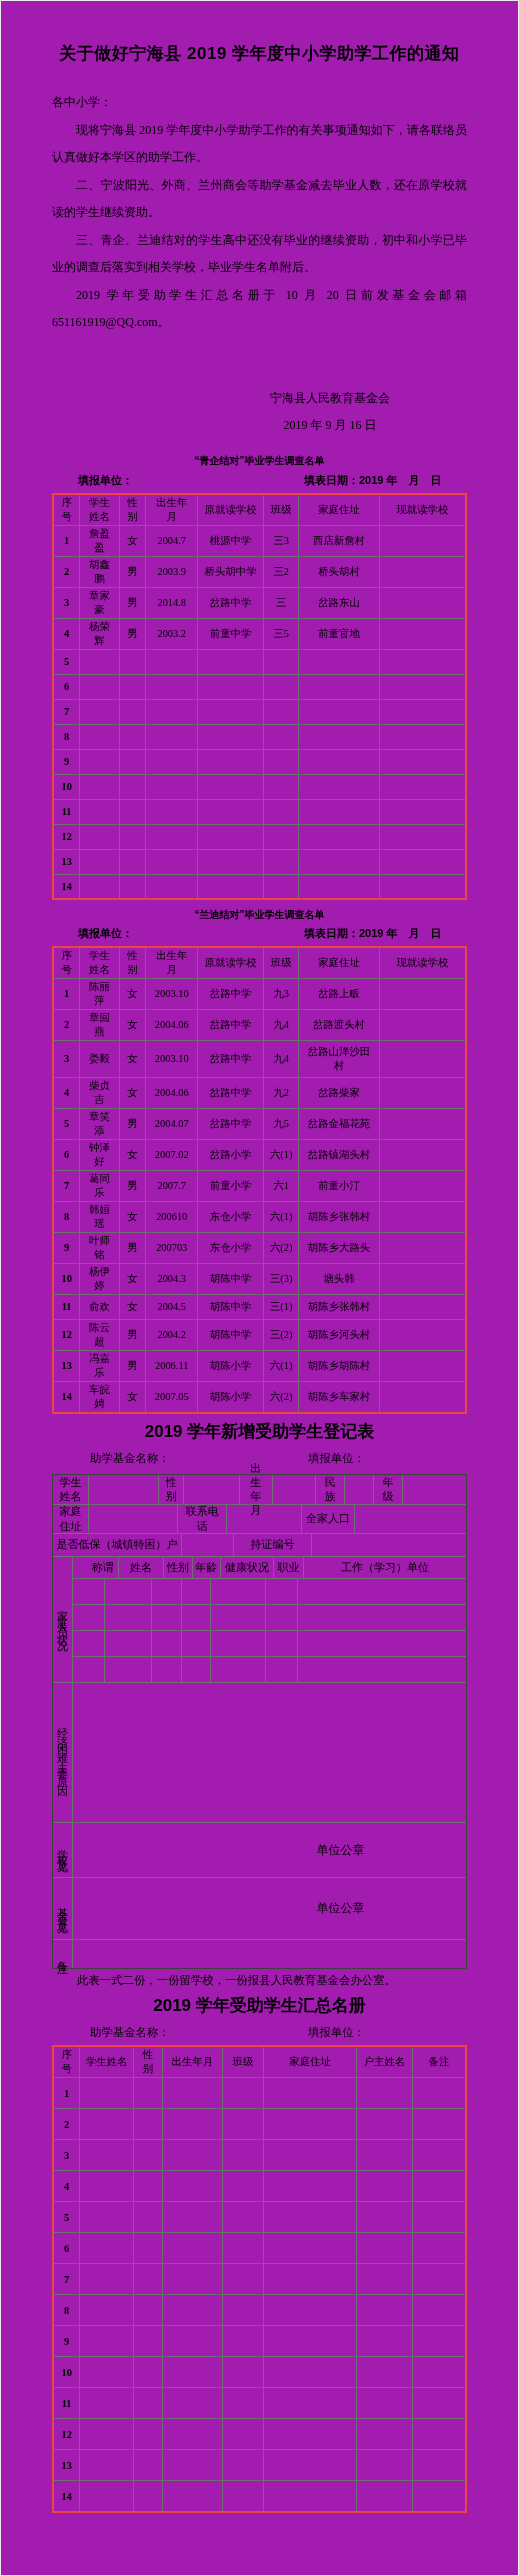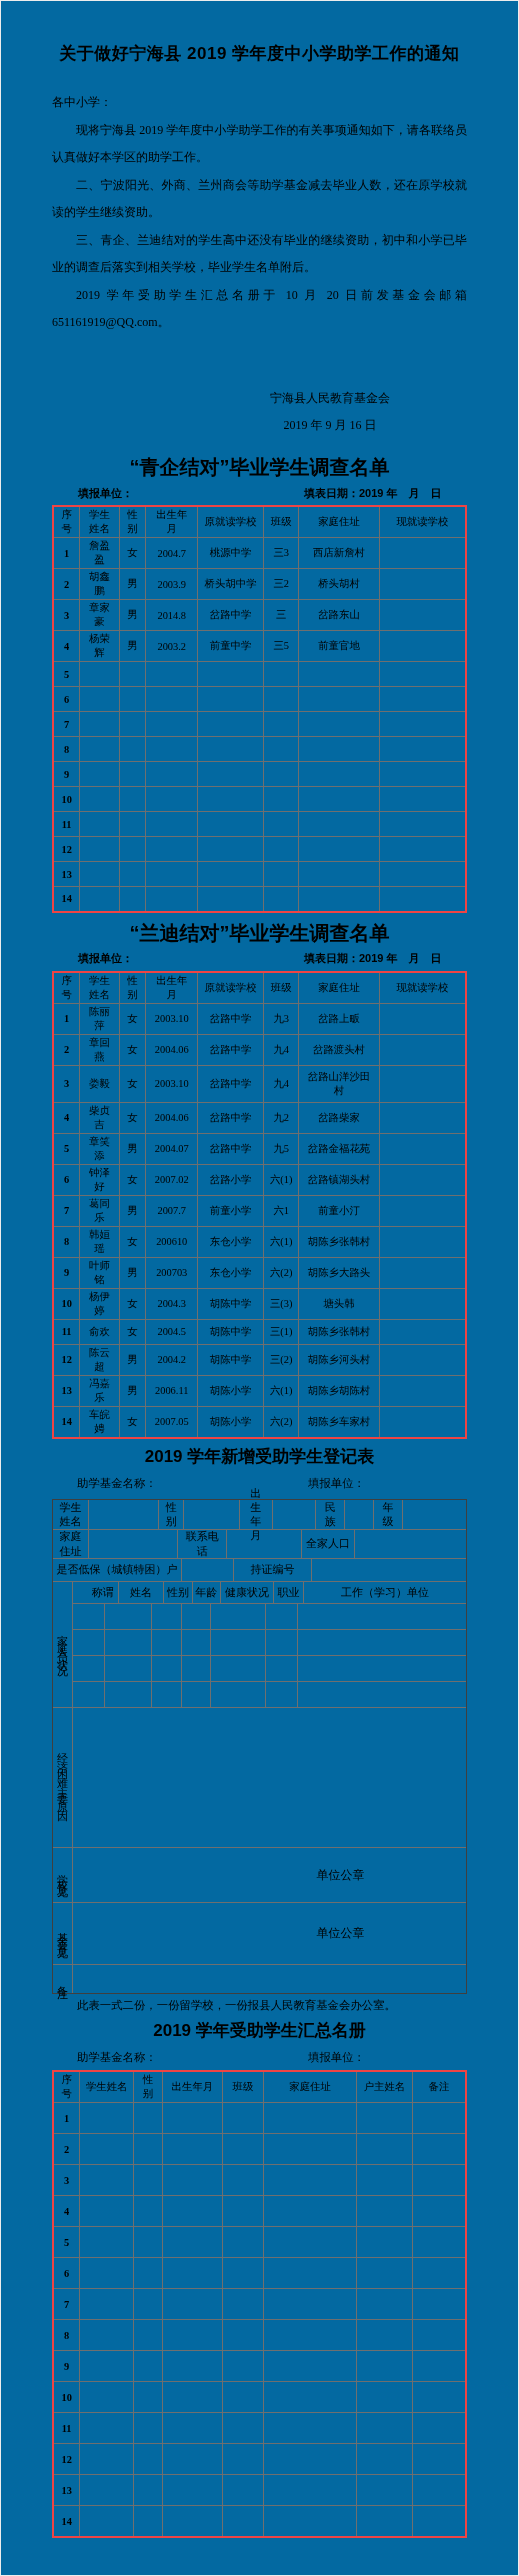--- a/index.html
+++ b/index.html
@@ -1,45 +1,45 @@
 <!DOCTYPE html>
 <html style="font-size:8.3px"><head>
 <meta charset="utf-8">
 <style>
   * { box-sizing: border-box; }
   html, body { margin: 0; padding: 0; }
   body { width: 519px; background: #e9e9e9; color: #000;
          font-family: "Liberation Serif", "DejaVu Serif", serif; }
-  .page { width: 519px; height: 2576px; background: #0369a1;
+  .page { width: 519px; height: 2576px; background: #a21caf;
           border: 1.6px solid #ededed; padding: 42px 51px 0; }
 
   .doc-title { font-family: "Liberation Sans", "DejaVu Sans", sans-serif;
                font-weight: bold; font-size: 17px; line-height: 1.25;
                text-align: center; margin: 0; letter-spacing: 0.5px; }
   .salutation { font-size: 12px; line-height: 27.5px; margin: 25px 0 0; }
   .para { font-size: 12px; line-height: 27.5px; margin: 0;
           text-indent: 24px; text-align: justify; }
   .signature { width: fit-content; margin: 48px 77px 0 auto;
                text-align: center; font-size: 12px; line-height: 27.5px; }
 
   .tbl-title { font-family: "Liberation Sans", "DejaVu Sans", sans-serif;
-               font-weight: bold; font-size: 20px; line-height: 1.25;
+               font-weight: bold; font-size: 10px; line-height: 1.25;
                text-align: center; margin: 15.6px 0 0; }
   .big-title { font-family: "Liberation Sans", "DejaVu Sans", sans-serif;
                font-weight: bold; font-size: 17px; line-height: 1.25;
                text-align: center; margin: 7.3px 0 0; }
 
   .fill-line { position: relative; height: 16.6px; margin-top: 5.2px;
                font-family: "Liberation Sans", "DejaVu Sans", sans-serif;
                font-weight: bold; font-size: 11px; }
   .fill-left  { position: absolute; left: 26px; top: 0; }
   .fill-right { position: absolute; left: 252px; top: 0; }
 
   .fund-line { position: relative; height: 17.7px; margin-top: 8.3px; font-size: 11.4px; }
-  .fund-left  { position: absolute; left: 25px; top: 0; }
+  .fund-left  { position: absolute; left: 38px; top: 0; }
   .fund-right { position: absolute; left: 256px; top: 0; }
 
   table.grid { width: 100%; border-collapse: collapse; table-layout: fixed;
                margin-top: 3.1px; border: 2px solid #ef4444; }
   .grid th, .grid td { border: 0.5px solid #6f6f6f; text-align: center;
                vertical-align: middle; font-size: 10.4px; font-weight: normal;
                padding: 1px 4.2px; overflow: hidden; }
   .grid th { padding: 1px 5.2px; }
   .grid thead tr { height: 29px; }
   .t1 tbody tr, .t2 tbody tr { height: 25px; }

